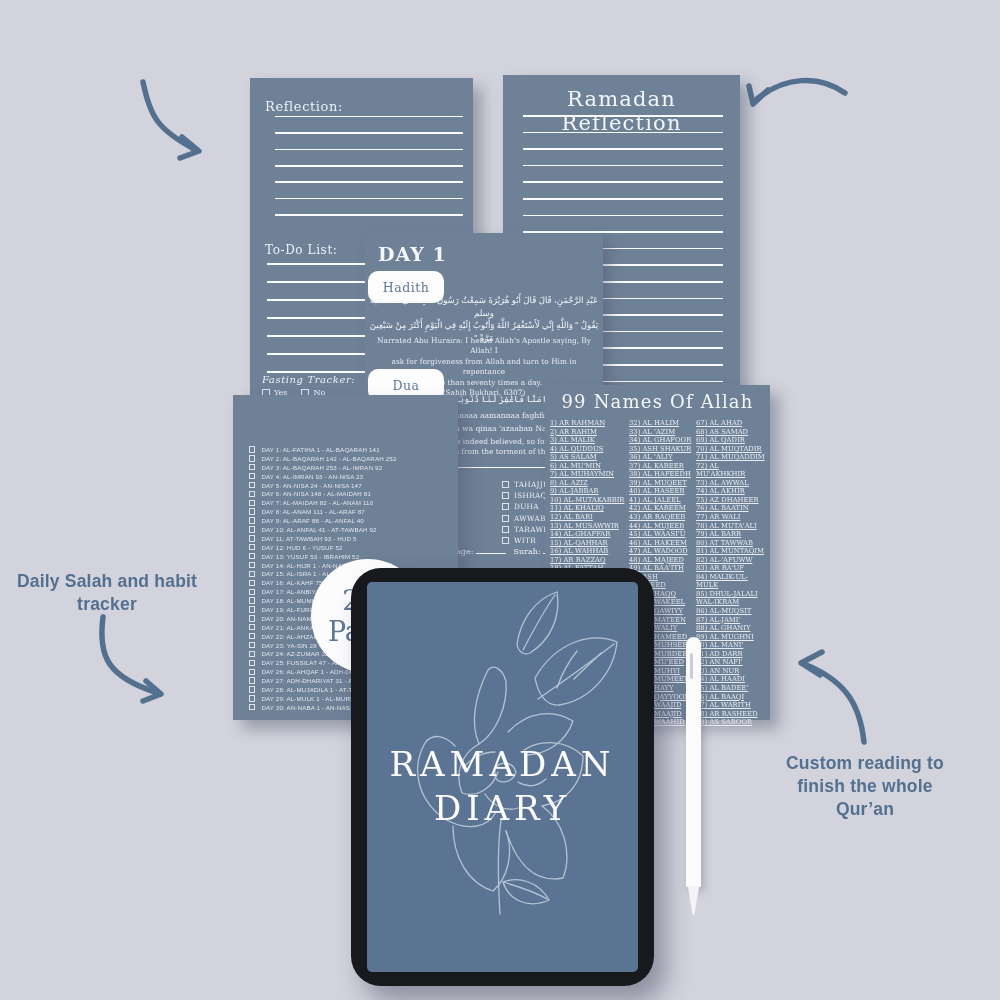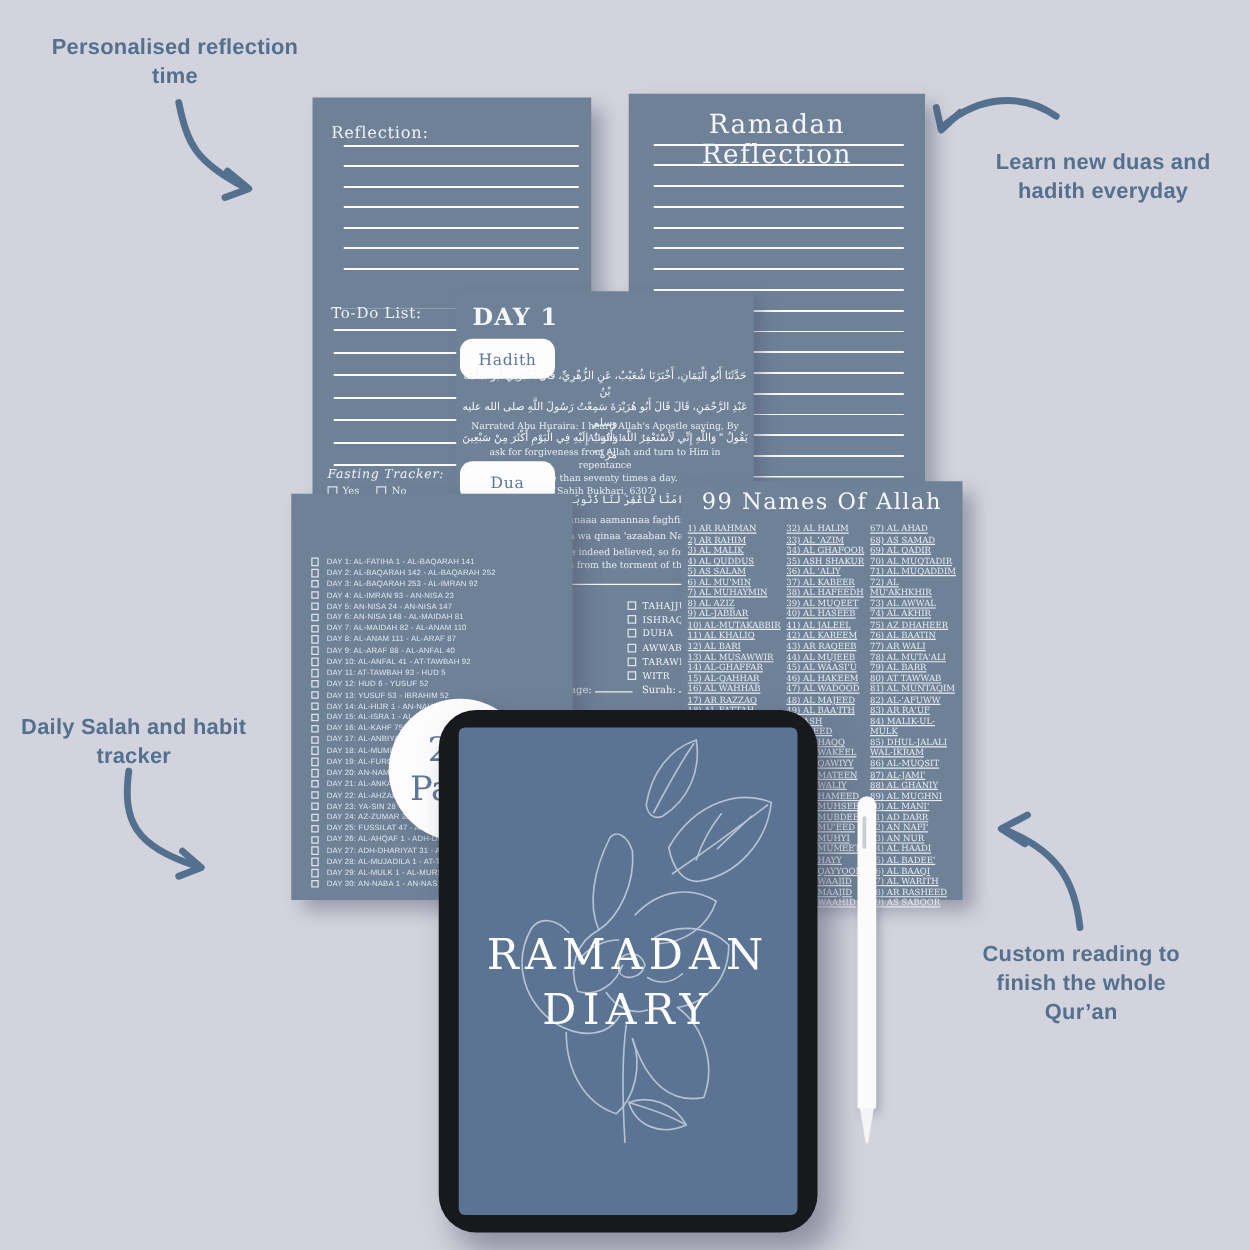--- a/index.html
+++ b/index.html
@@ -75,22 +75,20 @@
     <path d="M143,82 C150,116 157,129 194,149"></path>
     <path d="M182,137 L199,151 L180,158"></path>
     <path d="M845,93 C818,74 784,77 757,99"></path>
     <path d="M768,90 L753,104 L749,86"></path>
     <path d="M103,617 C98,656 107,677 158,693"></path>
     <path d="M146,681 L161,694 L143,701"></path>
     <path d="M864,742 C860,706 847,681 804,664"></path>
     <path d="M822,652 L801,663 L820,675"></path>
   </svg>
 
-  <div class="ann" style="left:40px;top:26px;width:200px;">Personalised reflection time</div>
-  <div class="ann" style="left:775px;top:118px;width:215px;">Learn new duas and hadith everyday</div>
   <div class="ann" style="left:12px;top:570px;width:190px;">Daily Salah and habit tracker</div>
   <div class="ann" style="left:770px;top:752px;width:190px;">Custom reading to finish the whole Qur’an</div>
 
   <div class="page" style="left:250px;top:78px;width:223px;height:322px;z-index:1;">
     <div class="plabel" style="left:15px;top:21px;font-size:13px;">Reflection:</div>
     <div class="rule" style="--gp:14.8px;--cy:16.4px;left:25px;top:23px;width:188px;height:115px;"></div>
     <div class="plabel" style="left:15px;top:165px;font-size:12px;">To-Do List:</div>
     <div class="rule" style="--gp:16.4px;--cy:18px;left:17px;top:169px;width:196px;height:126px;"></div>
     <div class="plabel" style="left:12px;top:296px;font-size:10px;font-style:italic;">Fasting Tracker:</div>
     <div class="fastrow" style="left:12px;top:310px;">
@@ -108,21 +106,20 @@
   <div class="page" style="left:503px;top:75px;width:237px;height:320px;z-index:1;">
     <div class="ptitle" style="top:12px;font-size:21px;">Ramadan Reflection</div>
     <div class="rule" style="--gp:15px;--cy:16.6px;left:20px;top:25px;width:200px;height:282px;"></div>
   </div>
 
   <div class="page" style="left:365px;top:233px;width:238px;height:345px;z-index:2;box-shadow:7px 7px 12px rgba(82,88,112,.4);">
     <div class="plabel" style="left:13px;top:10px;font-size:19px;font-weight:bold;letter-spacing:1px;color:#f4f6f9;">DAY 1</div>
     <div class="pill" style="left:3px;top:38px;">Hadith</div>
     <div class="arabic" style="position:absolute;left:4px;top:61px;width:230px;">
 
-    <div>حَدَّثَنَا أَبُو الْيَمَانِ، أَخْبَرَنَا شُعَيْبٌ، عَنِ الزُّهْرِيِّ، قَالَ أَخْبَرَنِي أَبُو سَلَمَةَ بْنُ</div>
         <div>عَبْدِ الرَّحْمَنِ، قَالَ قَالَ أَبُو هُرَيْرَةَ سَمِعْتُ رَسُولَ اللَّهِ صلى الله عليه وسلم</div>
         <div>يَقُولُ " وَاللَّهِ إِنِّي لَأَسْتَغْفِرُ اللَّهَ وَأَتُوبُ إِلَيْهِ فِي الْيَوْمِ أَكْثَرَ مِنْ سَبْعِينَ مَرَّةً "</div>
       </div>
     <div class="smalltxt" style="position:absolute;left:8px;top:103px;width:222px;">
 
     <div>Narrated Abu Huraira: I heard Allah's Apostle saying, By Allah! I</div>
         <div>ask for forgiveness from Allah and turn to Him in repentance</div>
         <div>more than seventy times a day.</div>
         <div>(Sahih Bukhari, 6307)</div>
       </div>

